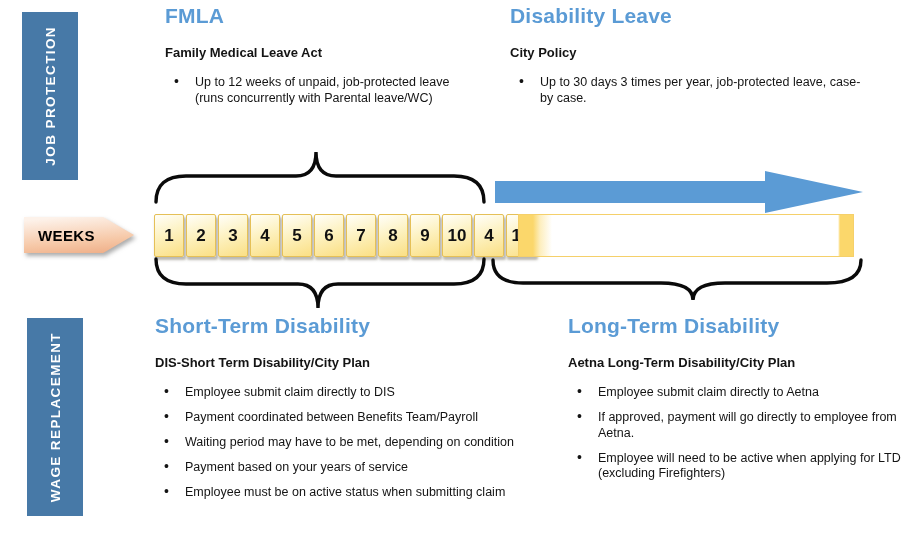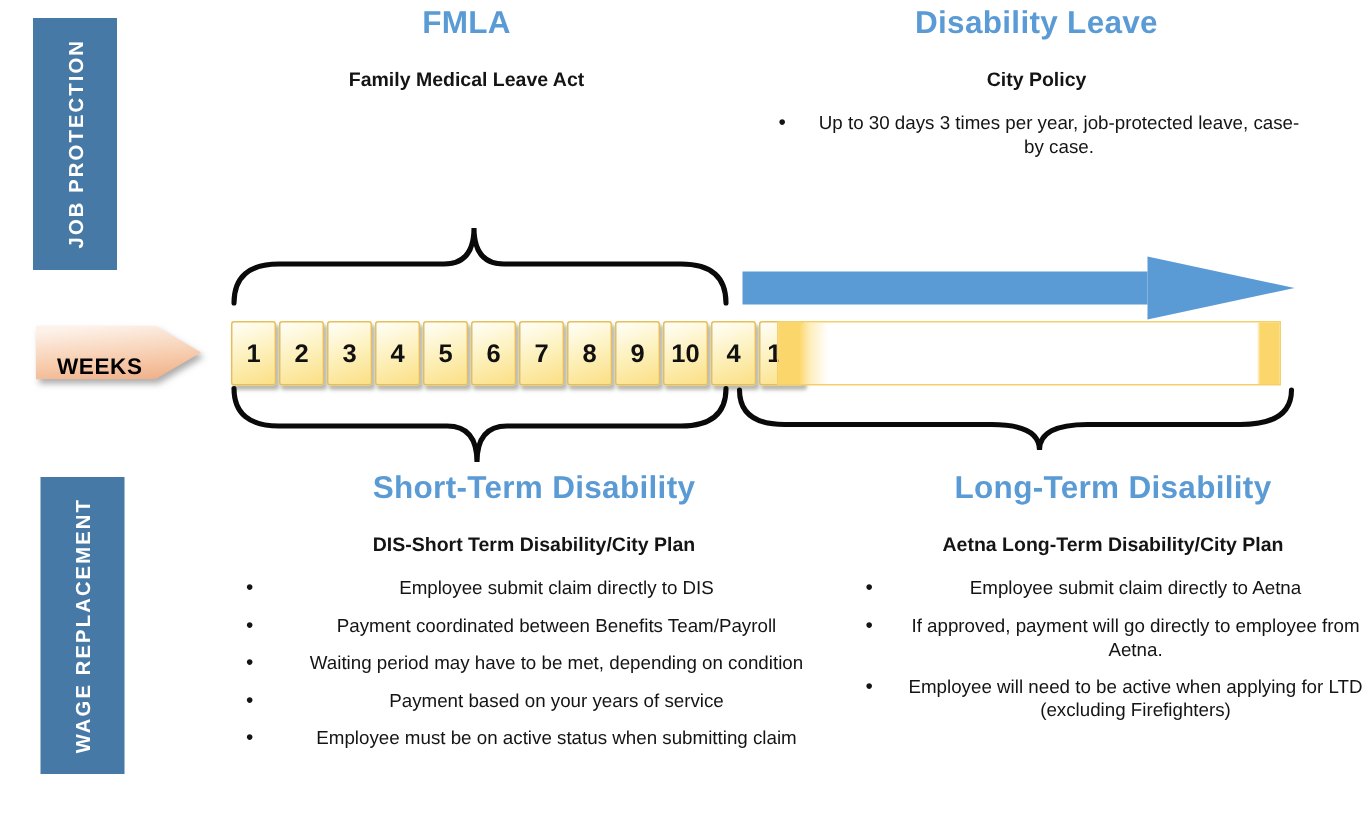--- a/index.html
+++ b/index.html
@@ -15,21 +15,21 @@
   }
   .banner .vtext {
     writing-mode:vertical-rl; transform:rotate(180deg);
     color:#ffffff; font-weight:bold; font-size:13.5px;
     letter-spacing:1.4px; white-space:nowrap;
   }
   .banner-job  { left:22px; top:12px;  width:56px; height:168px; }
   .banner-wage { left:27px; top:318px; width:56px; height:198px; }
 
   
-  .section { position:absolute;text-align:center; }
+  .section { position:absolute; }
   .section h2 {
     margin:0; font-size:21px; line-height:24px; font-weight:bold;
     color:#5B9BD5; letter-spacing:0.2px;
   }
   .section h3 {
     margin:17px 0 0 0; font-size:13px; line-height:16px;
     font-weight:bold; color:#141414;
   }
   .section ul { margin:14px 0 0 0; padding:0; list-style:none; }
   .section li {
@@ -46,21 +46,21 @@
 
   
   .weeks-wrap {
     position:absolute; left:24px; top:217px; width:110px; height:36px;
     filter:drop-shadow(2px 3px 2px rgba(90,90,90,0.5));
   }
   .weeks-shape {
     width:100%; height:100%; box-sizing:border-box;
     clip-path:polygon(0 0, 72% 0, 100% 50%, 72% 100%, 0 100%);
     background:linear-gradient(175deg,#fdf2ea 8%,#f6c8a7 65%,#eeab84 100%);
-    display:flex; align-items:flex-end; padding-left:14px;
+    display:flex; align-items:center; padding-left:14px;
     font-weight:bold; font-size:15px; letter-spacing:0.4px; color:#000;
   }
 
   
   .week-row { position:absolute; left:154px; top:214px; display:flex; gap:2px; }
   .week-cell {
     width:28px; height:41px; box-sizing:content-box;
     border:1px solid #e5c057; border-radius:2px;
     background:linear-gradient(160deg,#fffdf3 5%,#fdf2c2 45%,#fbe18a 95%);
     box-shadow:1.5px 3px 2.5px rgba(120,115,100,0.5);
@@ -105,20 +105,23 @@
   <div class="banner banner-job">
     <span class="vtext">JOB PROTECTION</span>
   </div>
   <div class="banner banner-wage">
     <span class="vtext">WAGE REPLACEMENT</span>
   </div>
 
   <div class="section sec-fmla">
     <h2>FMLA</h2>
     <h3>Family Medical Leave Act</h3>
+    <ul>
+      <li>Up to 12 weeks of unpaid, job-protected leave (runs concurrently with Parental leave/WC)</li>
+    </ul>
   </div>
 
   <div class="section sec-dept">
     <h2>Disability Leave</h2>
     <h3>City Policy</h3>
     <ul>
       <li>Up to 30 days 3 times per year, job-protected leave, case-by case.</li>
     </ul>
   </div>
 

